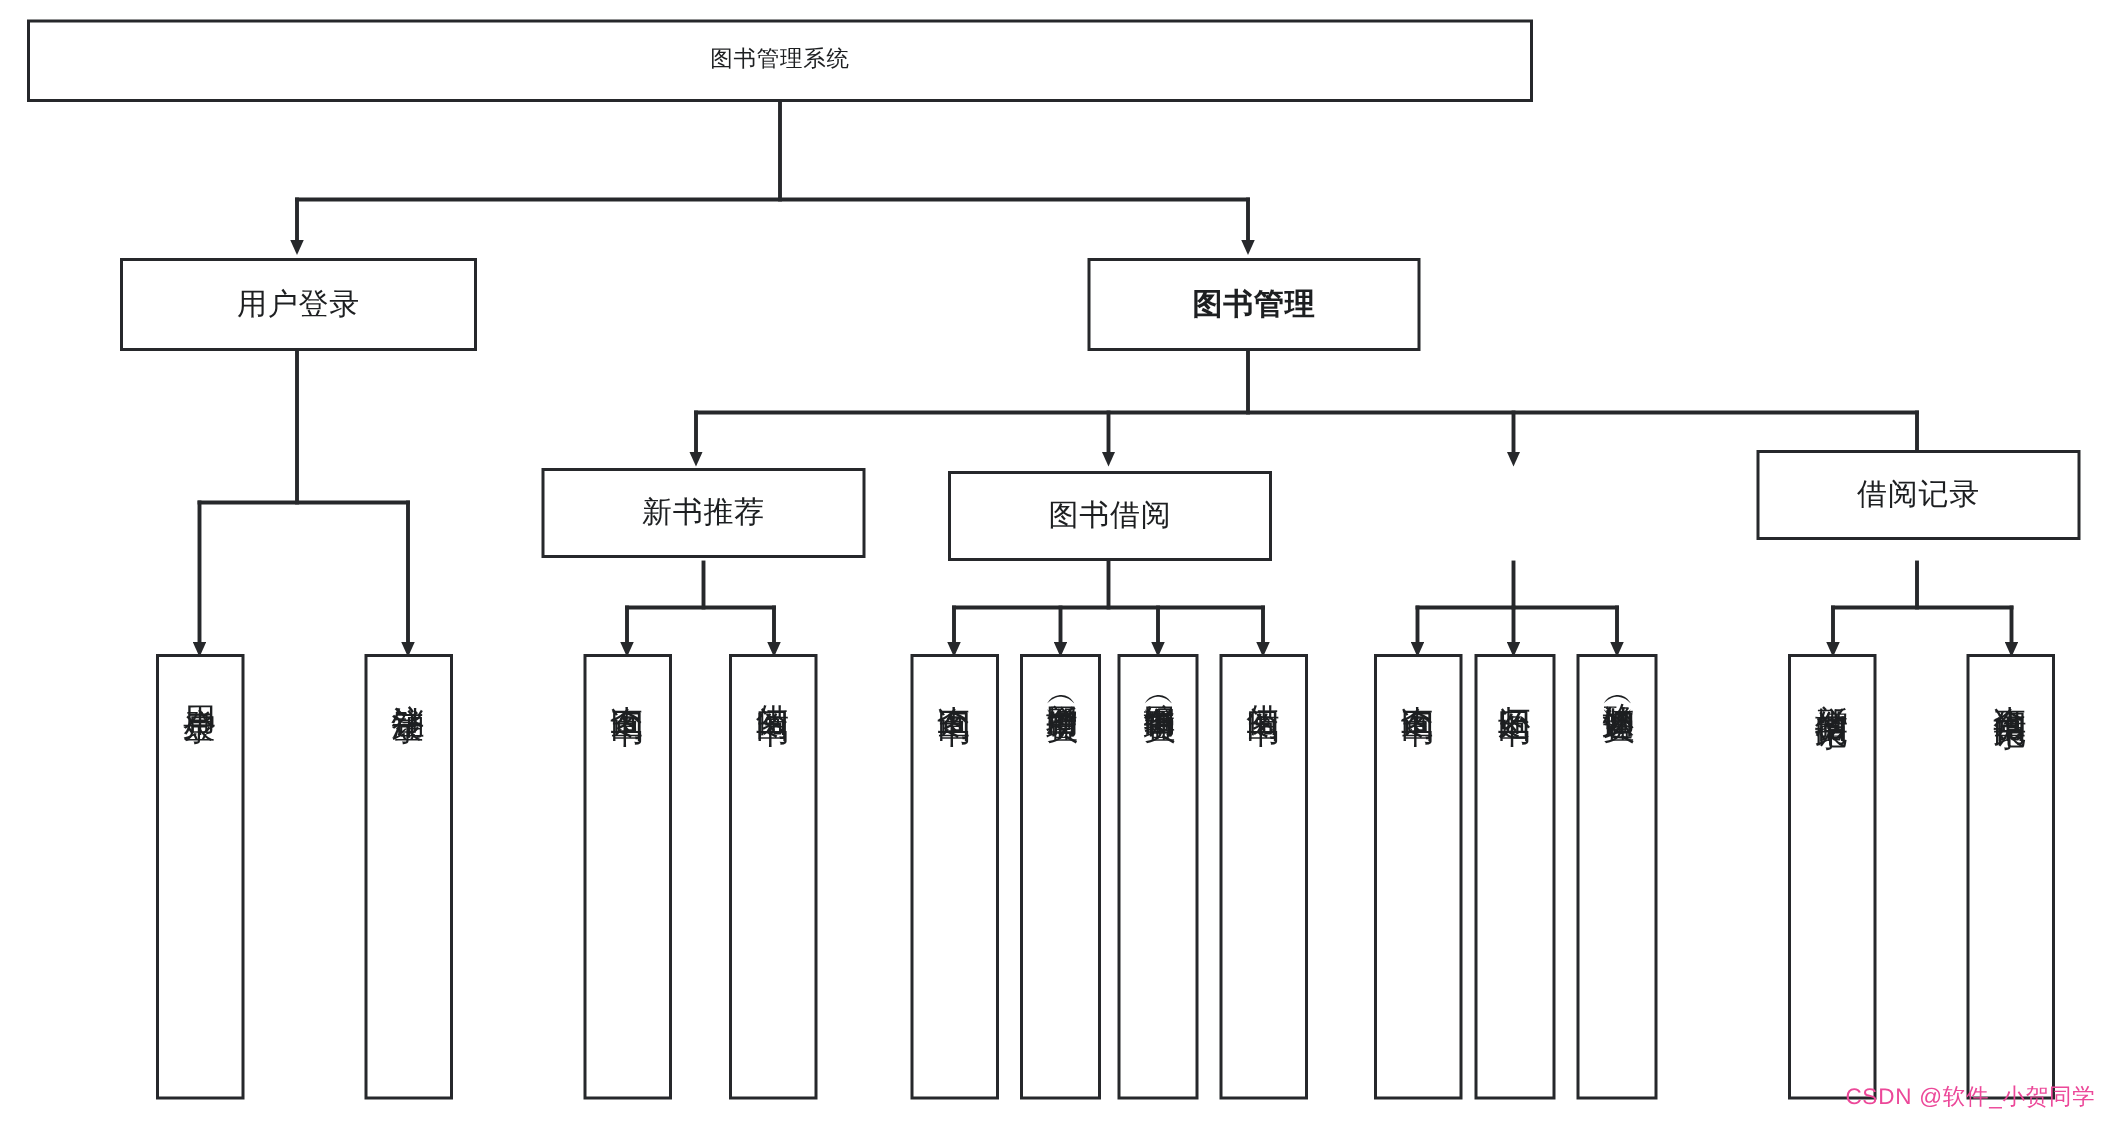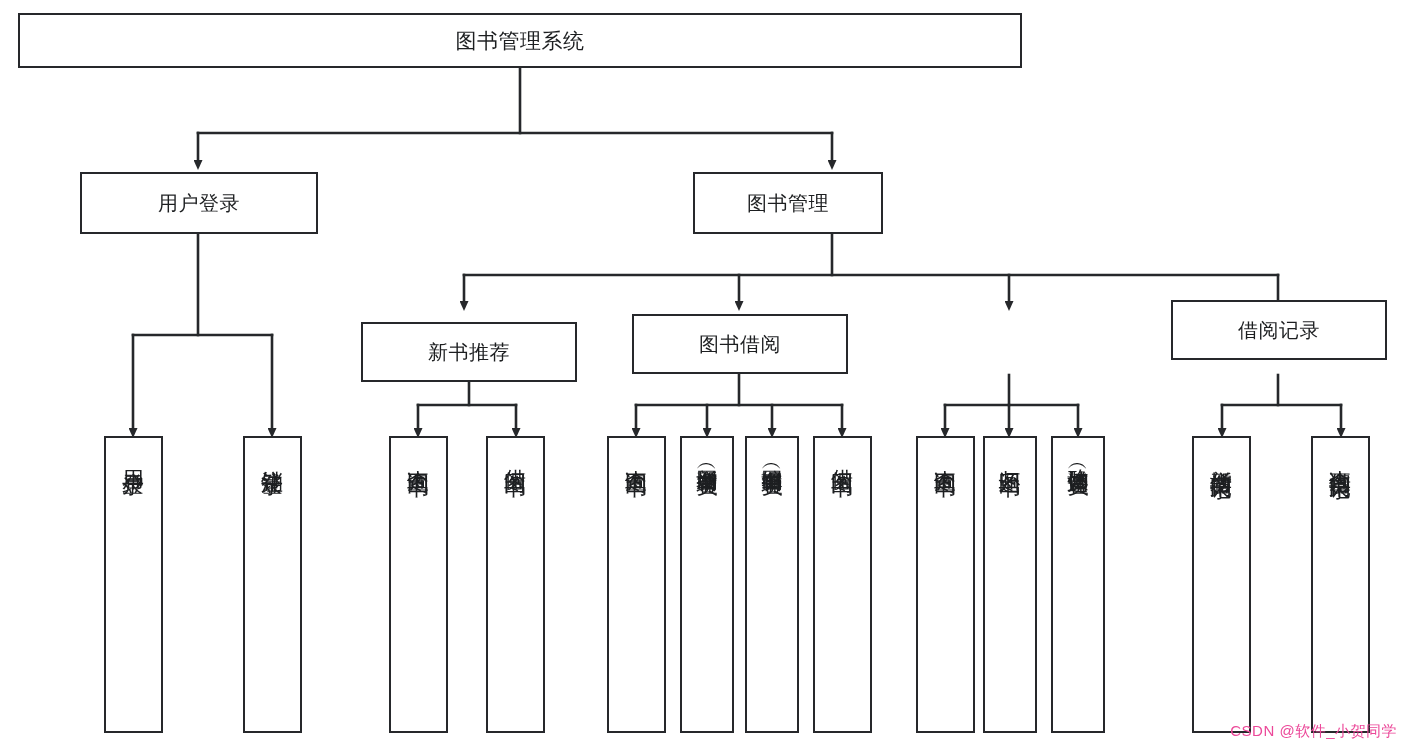--- a/index.html
+++ b/index.html
@@ -37,21 +37,21 @@
     display: block;
     text-align: center;
     line-height: 1.12;
     letter-spacing: 0.5px;
   }
   
   .node.h .lbl {
     writing-mode: horizontal-tb;
     font-size: 20px;
   }
-  .node.root .lbl { font-size: 21px; }
+  .node.root .lbl { font-size: 15px; }
   
   .node.v {
     align-items: flex-start;
     justify-content: center;
     padding-top: 14px;
   }
   .node.v .lbl {
     writing-mode: vertical-rl;
     text-orientation: upright;
     font-size: 22px;
@@ -125,25 +125,25 @@
     </g>
   </svg>
 
   <div class="node h root" style="left:18px; top:13px; width:1004px; height:55px;">
     <span class="lbl">图书管理系统</span>
   </div>
 
   <div class="node h" style="left:80px; top:172px; width:238px; height:62px;">
     <span class="lbl">用户登录</span>
   </div>
-  <div class="node h" style="left:693px; top:172px; width:190px; height:62px;">
+  <div class="node h" style="left:725px; top:172px; width:222px; height:62px;font-weight:bold;">
     <span class="lbl">图书管理</span>
   </div>
 
-  <div class="node h" style="left:361px; top:322px; width:216px; height:60px;">
+  <div class="node h" style="left:361px; top:312px; width:216px; height:60px;">
     <span class="lbl">新书推荐</span>
   </div>
   <div class="node h" style="left:632px; top:314px; width:216px; height:60px;">
     <span class="lbl">图书借阅</span>
   </div>
   <div class="node h" style="left:1171px; top:300px; width:216px; height:60px;">
     <span class="lbl">借阅记录</span>
   </div>
 
   <div class="node v" style="left:104px; top:436px; width:59px; height:297px;">

